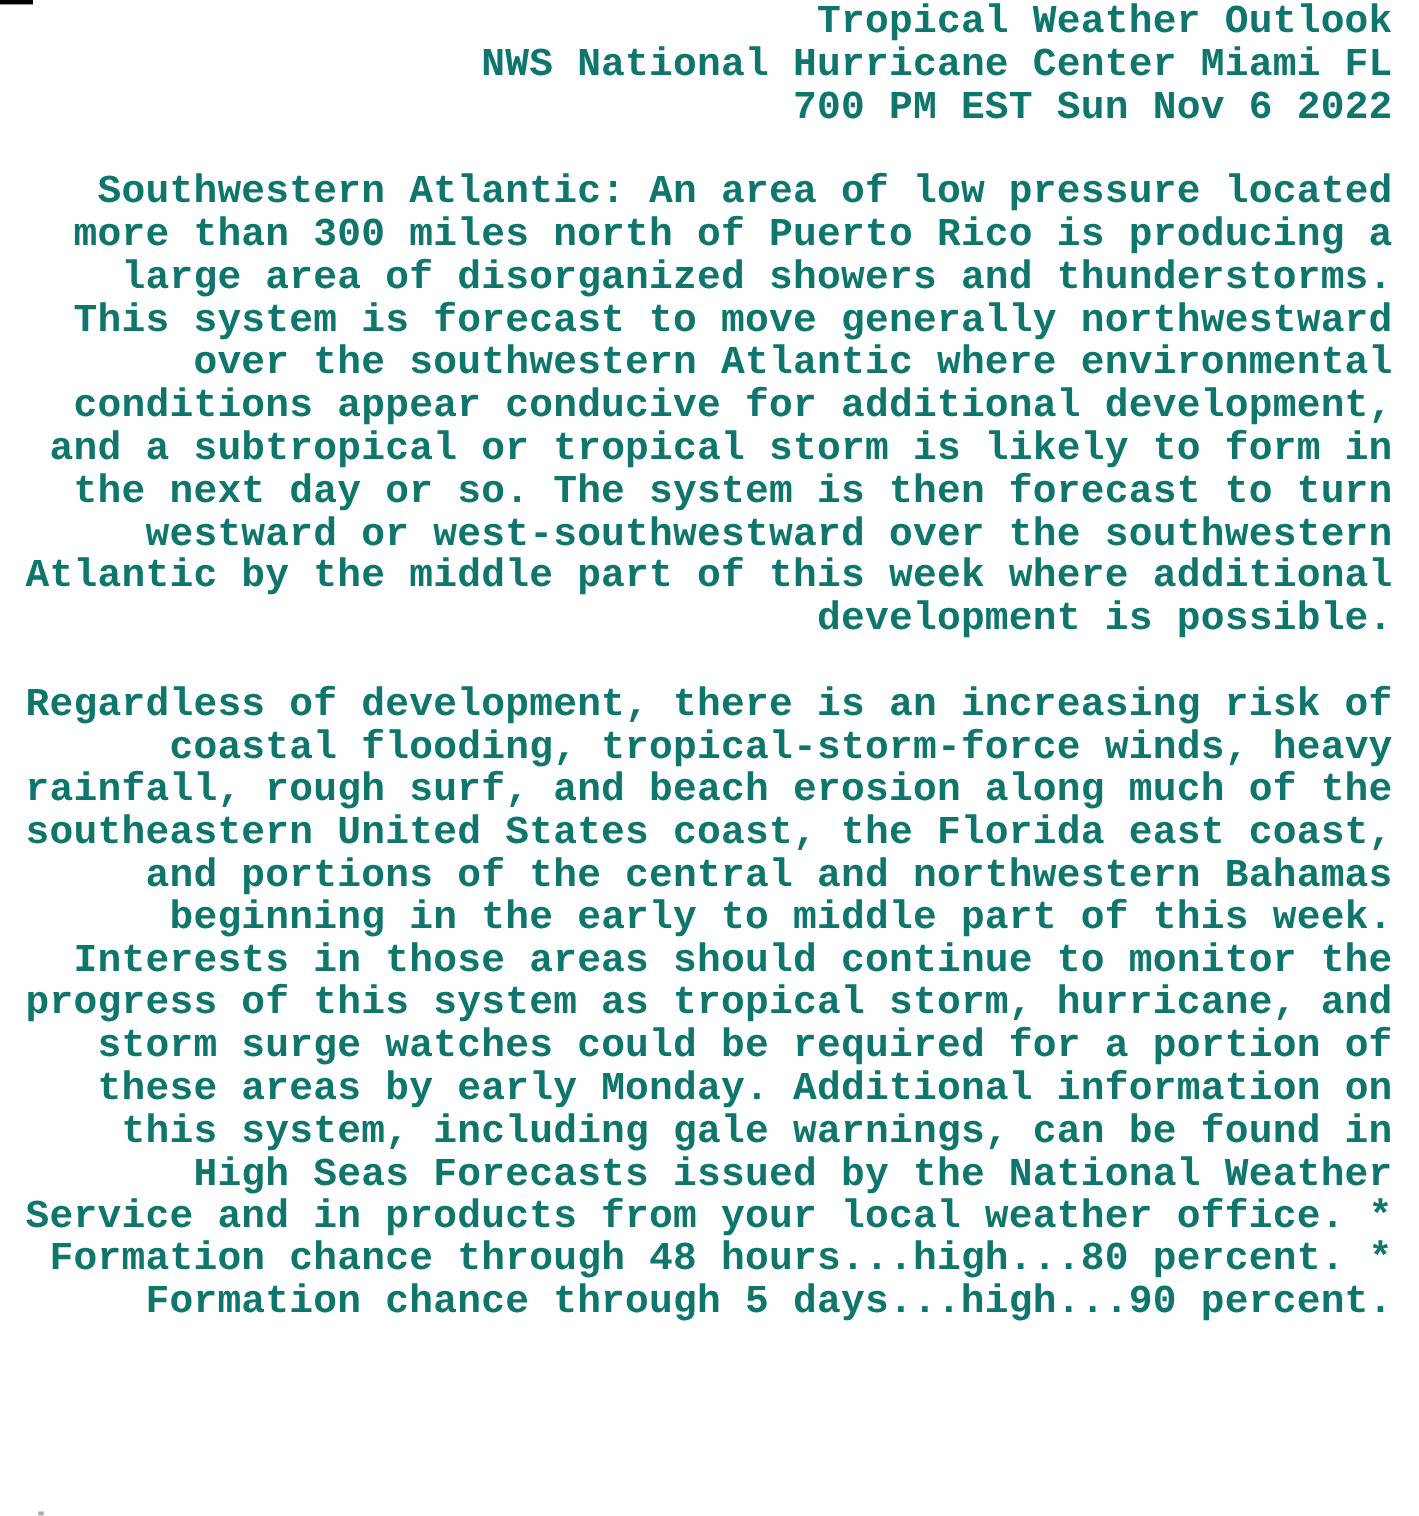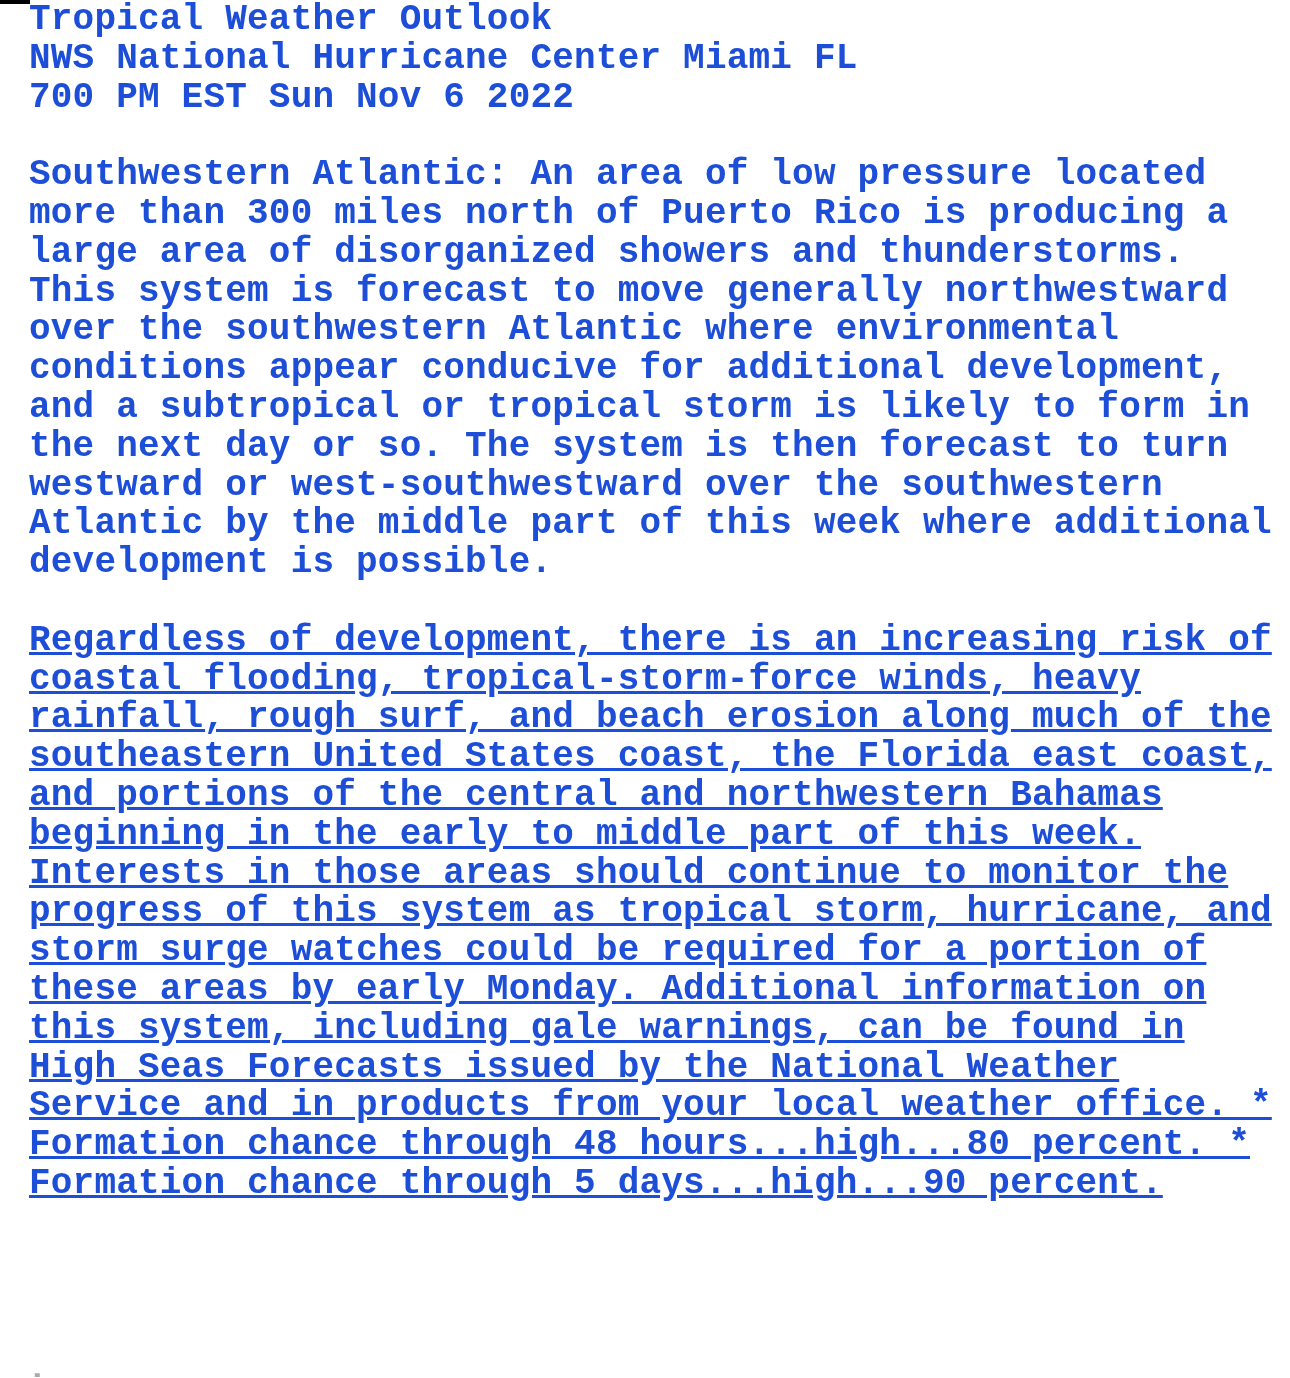--- a/index.html
+++ b/index.html
@@ -18,36 +18,36 @@
   .top-artifact {
     position: absolute;
     left: 0;
     top: 0;
     width: 30px;
     height: 4px;
     background: #000000;
   }
   .doc {
     position: absolute;
-    left: 29px;
+    left: 16px;
     top: 1px;
     width: 1250px;
     font-size: 36px;
     font-weight: bold;
     line-height: 38.8px;
     letter-spacing: 0.2px;
-    color: #1d4ed8;
+    color: #0f766e;
+    text-align: right;
   }
   .para {
     white-space: pre;
     margin: 0 0 38.8px 0;
   }
   .para:last-child {
     margin-bottom: 12px;
-    text-decoration: underline;
   }
   
   .cutoff-line {
     position: absolute;
     left: 30px;
     top: 1372px;
     height: 6px;
     width: 1250px;
     overflow: hidden;
     white-space: pre;

